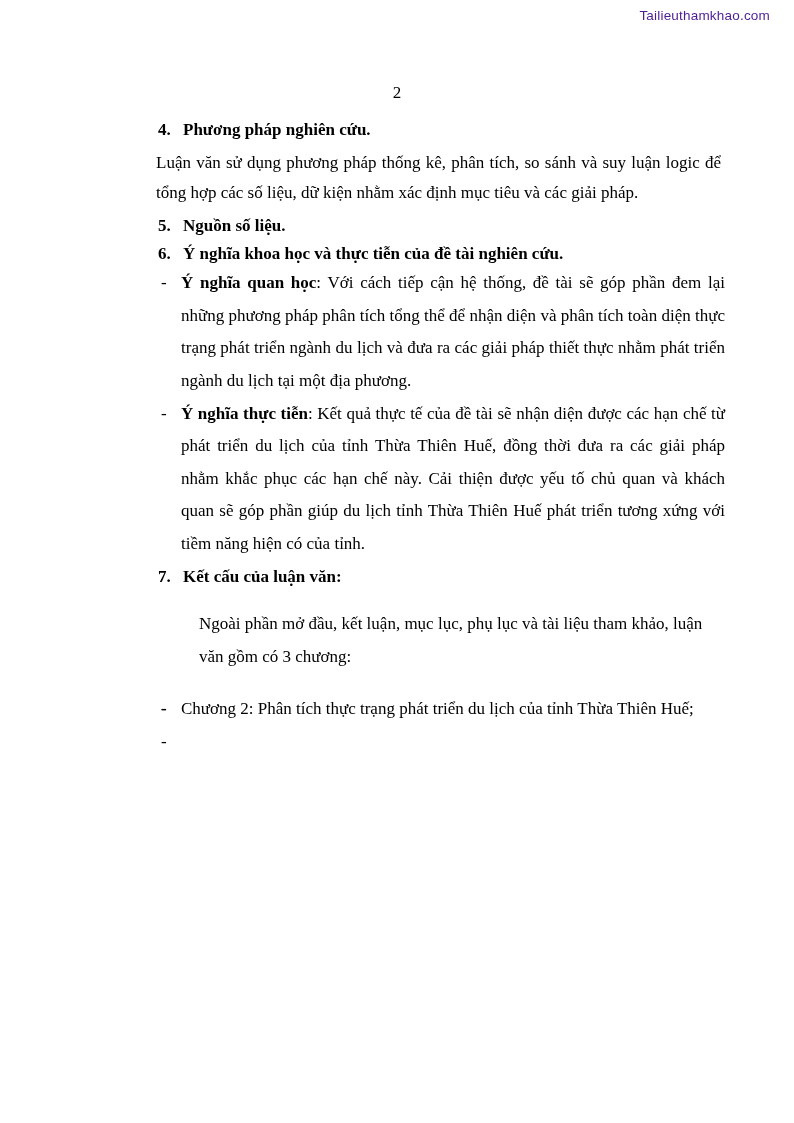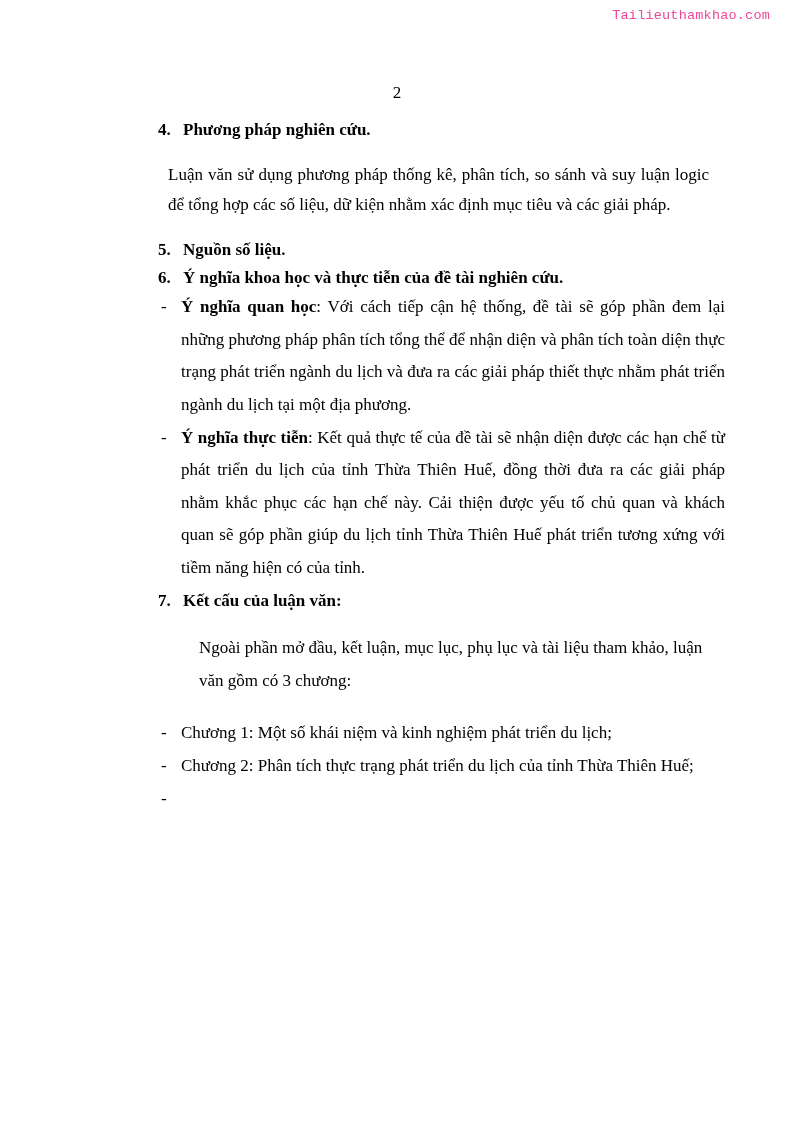--- a/index.html
+++ b/index.html
@@ -19,24 +19,24 @@
   .page {
     position: absolute;
     inset: 0;
     background: #ffffff;
   }
 
   .watermark {
     position: absolute;
     top: 8px;
     right: 24px;
-    font-family: Liberation Mono, monospace;
+    font-family: Liberation Sans, sans-serif;
     font-size: 13.5px;
     letter-spacing: 0.2px;
-    color: #ec4899;
+    color: #4c1d95;
     user-select: none;
   }
 
   .page-number {
     position: absolute;
     top: 84px;
     left: 0;
     width: 794px;
     text-align: center;
     font-size: 17px;
@@ -64,21 +64,21 @@
     position: absolute;
     left: 6px;
     top: 0;
     font-weight: bold;
   }
 
   
   .body-par {
     font-size: 17px;
     line-height: 1.78;
-    margin: 16px;
+    margin: 4px;
     text-align: justify;
     text-justify: inter-word;
   }
 
   
   .dash-item {
     position: relative;
     font-size: 17px;
     line-height: 1.92;
     margin: 0;
@@ -147,21 +147,21 @@
       <span class="dash">-</span><span class="lead">Ý nghĩa thực tiễn</span><span>: Kết quả thực tế của đề tài sẽ nhận diện được các hạn chế từ phát triển du lịch của tỉnh Thừa Thiên Huế, đồng thời đưa ra các giải pháp nhằm khắc phục các hạn chế này. Cải thiện được yếu tố chủ quan và khách quan sẽ góp phần giúp du lịch tỉnh Thừa Thiên Huế phát triển tương xứng với tiềm năng hiện có của tỉnh.</span>
     </p>
 
     <p class="section-heading sp-7">
       <span class="num">7.</span><span>Kết cấu của luận văn:</span>
     </p>
 
     <p class="indent-par">Ngoài phần mở đầu, kết luận, mục lục, phụ lục và tài liệu tham khảo, luận văn gồm có 3 chương:</p>
 
     <p class="dash-item chapter-item">
-      <span class="dash">-</span><span>Chương 1: Một số khái niệm và kinh nghiệm phát triển du lịch;</span>
+      <span class="dash">-</span>
     </p>
     <p class="dash-item chapter-item">
       <span class="dash">-</span><span>Chương 2: Phân tích thực trạng phát triển du lịch của tỉnh Thừa Thiên Huế;</span>
     </p>
     <p class="dash-item chapter-item extra-space">
       <span class="dash">-</span>
     </p>
 
   </div>
 </div>

